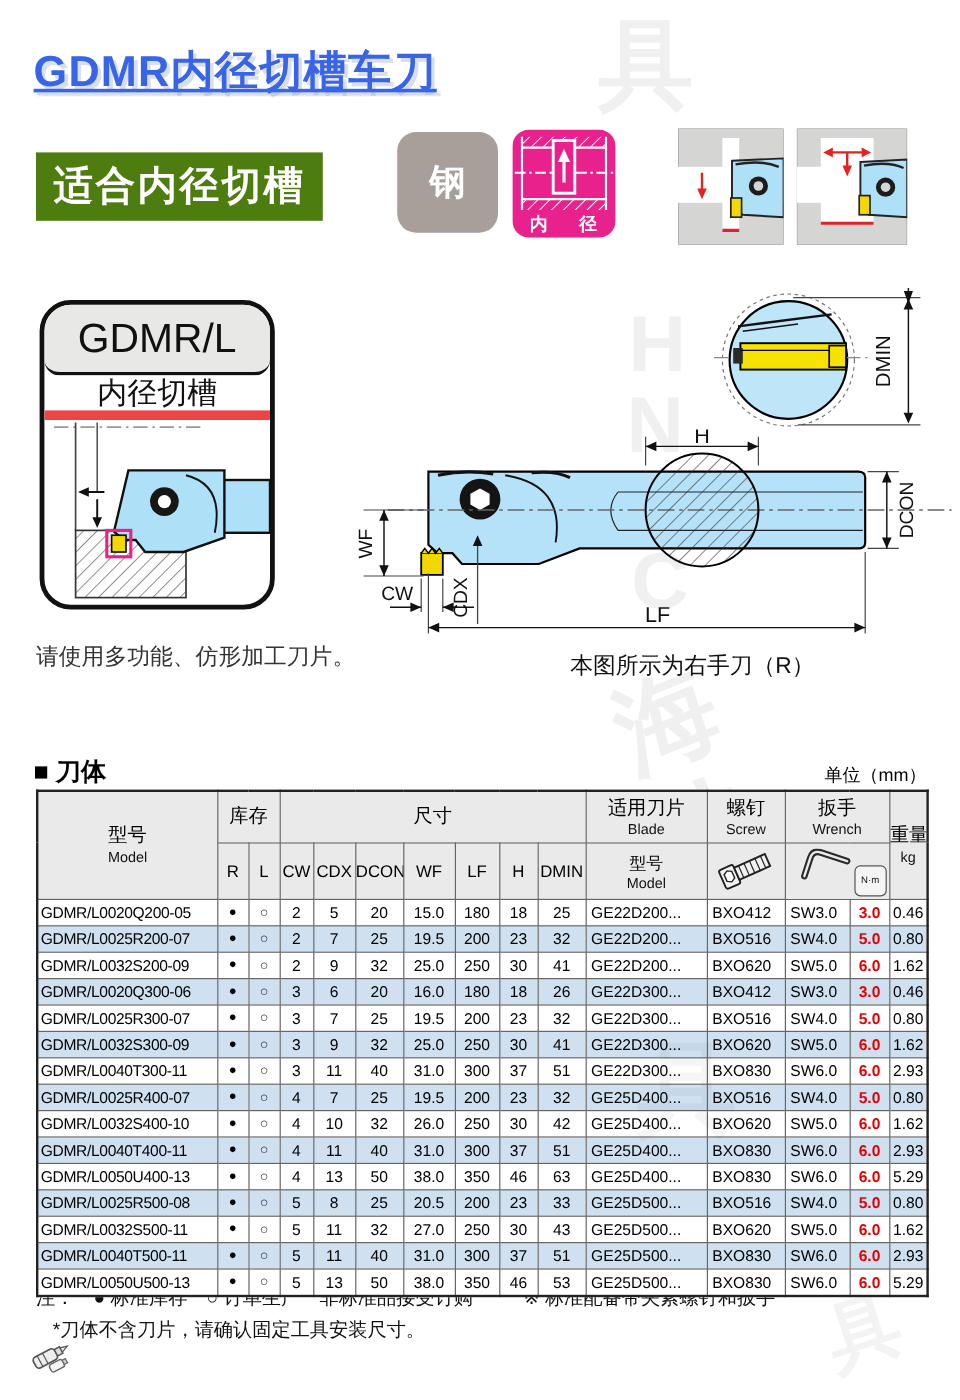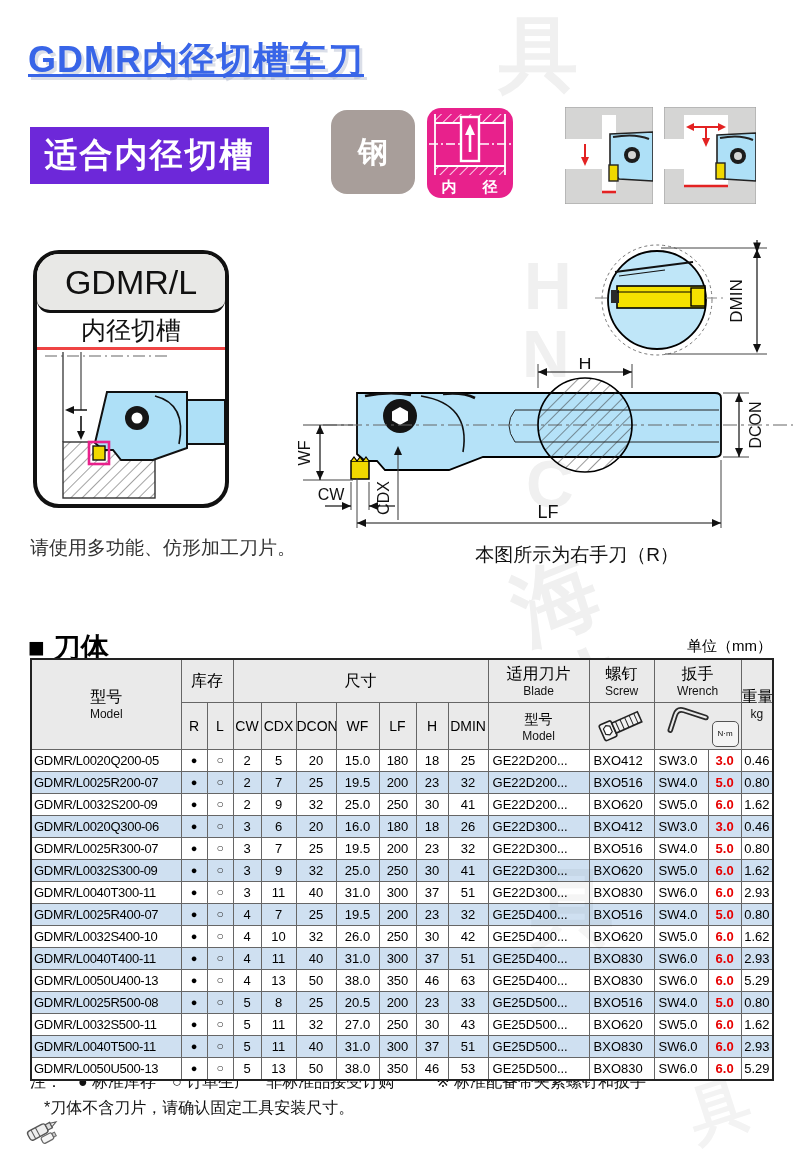--- a/index.html
+++ b/index.html
@@ -18,45 +18,45 @@
   .wm6 { left:688px; top:1068px; font-size:62px; transform:rotate(-18deg); color:#f3f3f3; }
   .wm7 { left:530px; top:852px; font-size:84px; color:rgba(0,0,0,0.04); z-index:3; }
 
   .abs { position:absolute; z-index:1; }
 
   
   #page-title { left:28px; top:36px; font-size:36px; font-weight:bold; color:#3865e8;
                 letter-spacing:1px; text-shadow:3px 3px 0 rgba(150,160,190,0.35);text-decoration:underline; }
 
   
-  #fit-badge { left:30px; top:127px; width:239px; height:57px; background:#6d28d9; color:#fff;
+  #fit-badge { left:30px; top:127px; width:239px; height:57px; background:#4d7c0f; color:#fff;
                font-size:33px; font-weight:bold; text-align:center; line-height:56px; letter-spacing:2px; }
   #steel-badge { left:331px; top:110px; width:84px; height:84px; background:#a89e9a; color:#fff;
                  border-radius:16px; font-size:30px; font-weight:bold; display:flex;
                  align-items:center; justify-content:center; }
   #bore-icon { left:427px; top:108px; }
   .usage { top:107px; } #usage1 { left:565px; } #usage2 { left:664px; }
 
   
   #card { left:33px; top:250px; width:196px; height:258px; border:4px solid #111;
           border-radius:26px; background:#fff; overflow:hidden; }
   #card .c-title { height:59px; background:#e8e8e6; border-bottom:3px solid #111;
                    font-size:34px; display:flex; align-items:center; justify-content:center; color:#111;border-radius:13px; }
-  #card .c-sub { height:37px; border-bottom:3px solid #ef4444; font-size:25px;
+  #card .c-sub { height:37px; border-bottom:8px solid #ef4444; font-size:25px;
                  display:flex; align-items:center; justify-content:center; color:#111;font-family:Liberation Mono, monospace; }
 
   
   #note { left:30px; top:533px; font-size:19px; line-height:29px; color:#333; }
   #note .red { color:#e60000; }
 
   
   #caption { left:377px; top:542px; width:400px; text-align:center; font-size:19px; color:#111; }
 
   
-  #section-title { left:28px; top:629px; font-size:28px; font-weight:bold; color:#000; }
+  #section-title { left:28px; top:629px; font-size:21px; font-weight:bold; color:#000; }
   #unit-label { right:28px; top:637px; font-size:15px; color:#000; text-align:right; }
 
   
   #spec-table { left:30px; top:658px; width:742px; border-collapse:collapse; table-layout:fixed;
                 z-index:2; font-size:13px; color:#000; background:#fff; border:2px solid #222; }
   #spec-table th, #spec-table td { border:1px solid #666; text-align:center; padding:0;
                                    overflow:hidden; white-space:nowrap; }
   #spec-table thead th { background:#eaeaea; font-weight:normal; }
   #spec-table .gh-zh { font-size:16px; display:block; line-height:20px; }
   #spec-table .gh-en { font-size:12px; display:block; line-height:14px; color:#111; }

